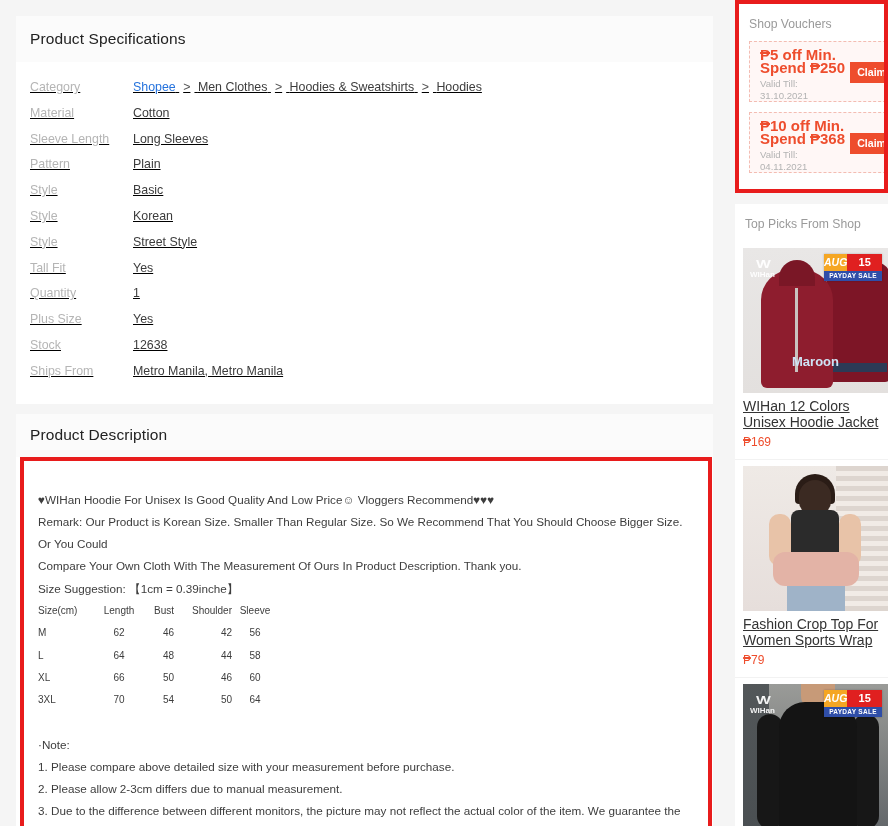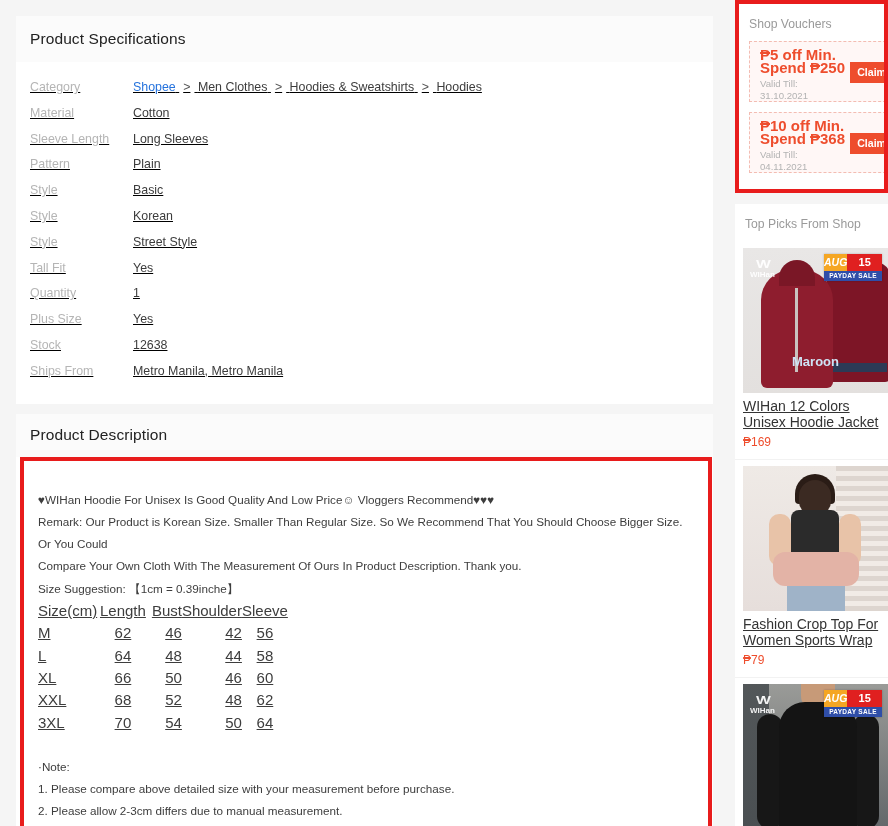--- a/index.html
+++ b/index.html
@@ -53,23 +53,23 @@
     padding: 32px 22px 10px 22px;
     font-size: 11.7px;
     color: #3d3d3d;
     line-height: 22.3px;
   }
   .desc-body p { margin: 0; }
   .gap-md { height: 22px; }
 
   .size-table { border-collapse: collapse; margin: 0; }
   .size-table td {
-    font-size: 15px; color: #3d3d3d;
+    font-size: 10px; color: #3d3d3d;
     height: 22.3px; line-height: 22.3px;
-    padding: 0; vertical-align: top; text-decoration: underline;
+    padding: 0; vertical-align: top;
   }
   .size-table td.c0 { width: 62px; }
   .size-table td.c1 { width: 38px; text-align: center; }
   .size-table td.c2 { width: 36px; text-align: right; }
   .size-table td.c3 { width: 58px; text-align: right; }
   .size-table td.c4 { width: 46px; text-align: center; }
 
   
   .right-col { position: absolute; left: 735px; top: 0px; width: 153px; }
 
@@ -322,27 +322,20 @@
               <td class="c4">58</td>
             </tr>
             <tr>
               <td class="c0">XL</td>
               <td class="c1">66</td>
               <td class="c2">50</td>
               <td class="c3">46</td>
               <td class="c4">60</td>
             </tr>
             <tr>
-              <td class="c0">XXL</td>
-              <td class="c1">68</td>
-              <td class="c2">52</td>
-              <td class="c3">48</td>
-              <td class="c4">62</td>
-            </tr>
-            <tr>
               <td class="c0">3XL</td>
               <td class="c1">70</td>
               <td class="c2">54</td>
               <td class="c3">50</td>
               <td class="c4">64</td>
             </tr>
           </tbody>
             </table>
 
           <div class="gap-md"></div>

